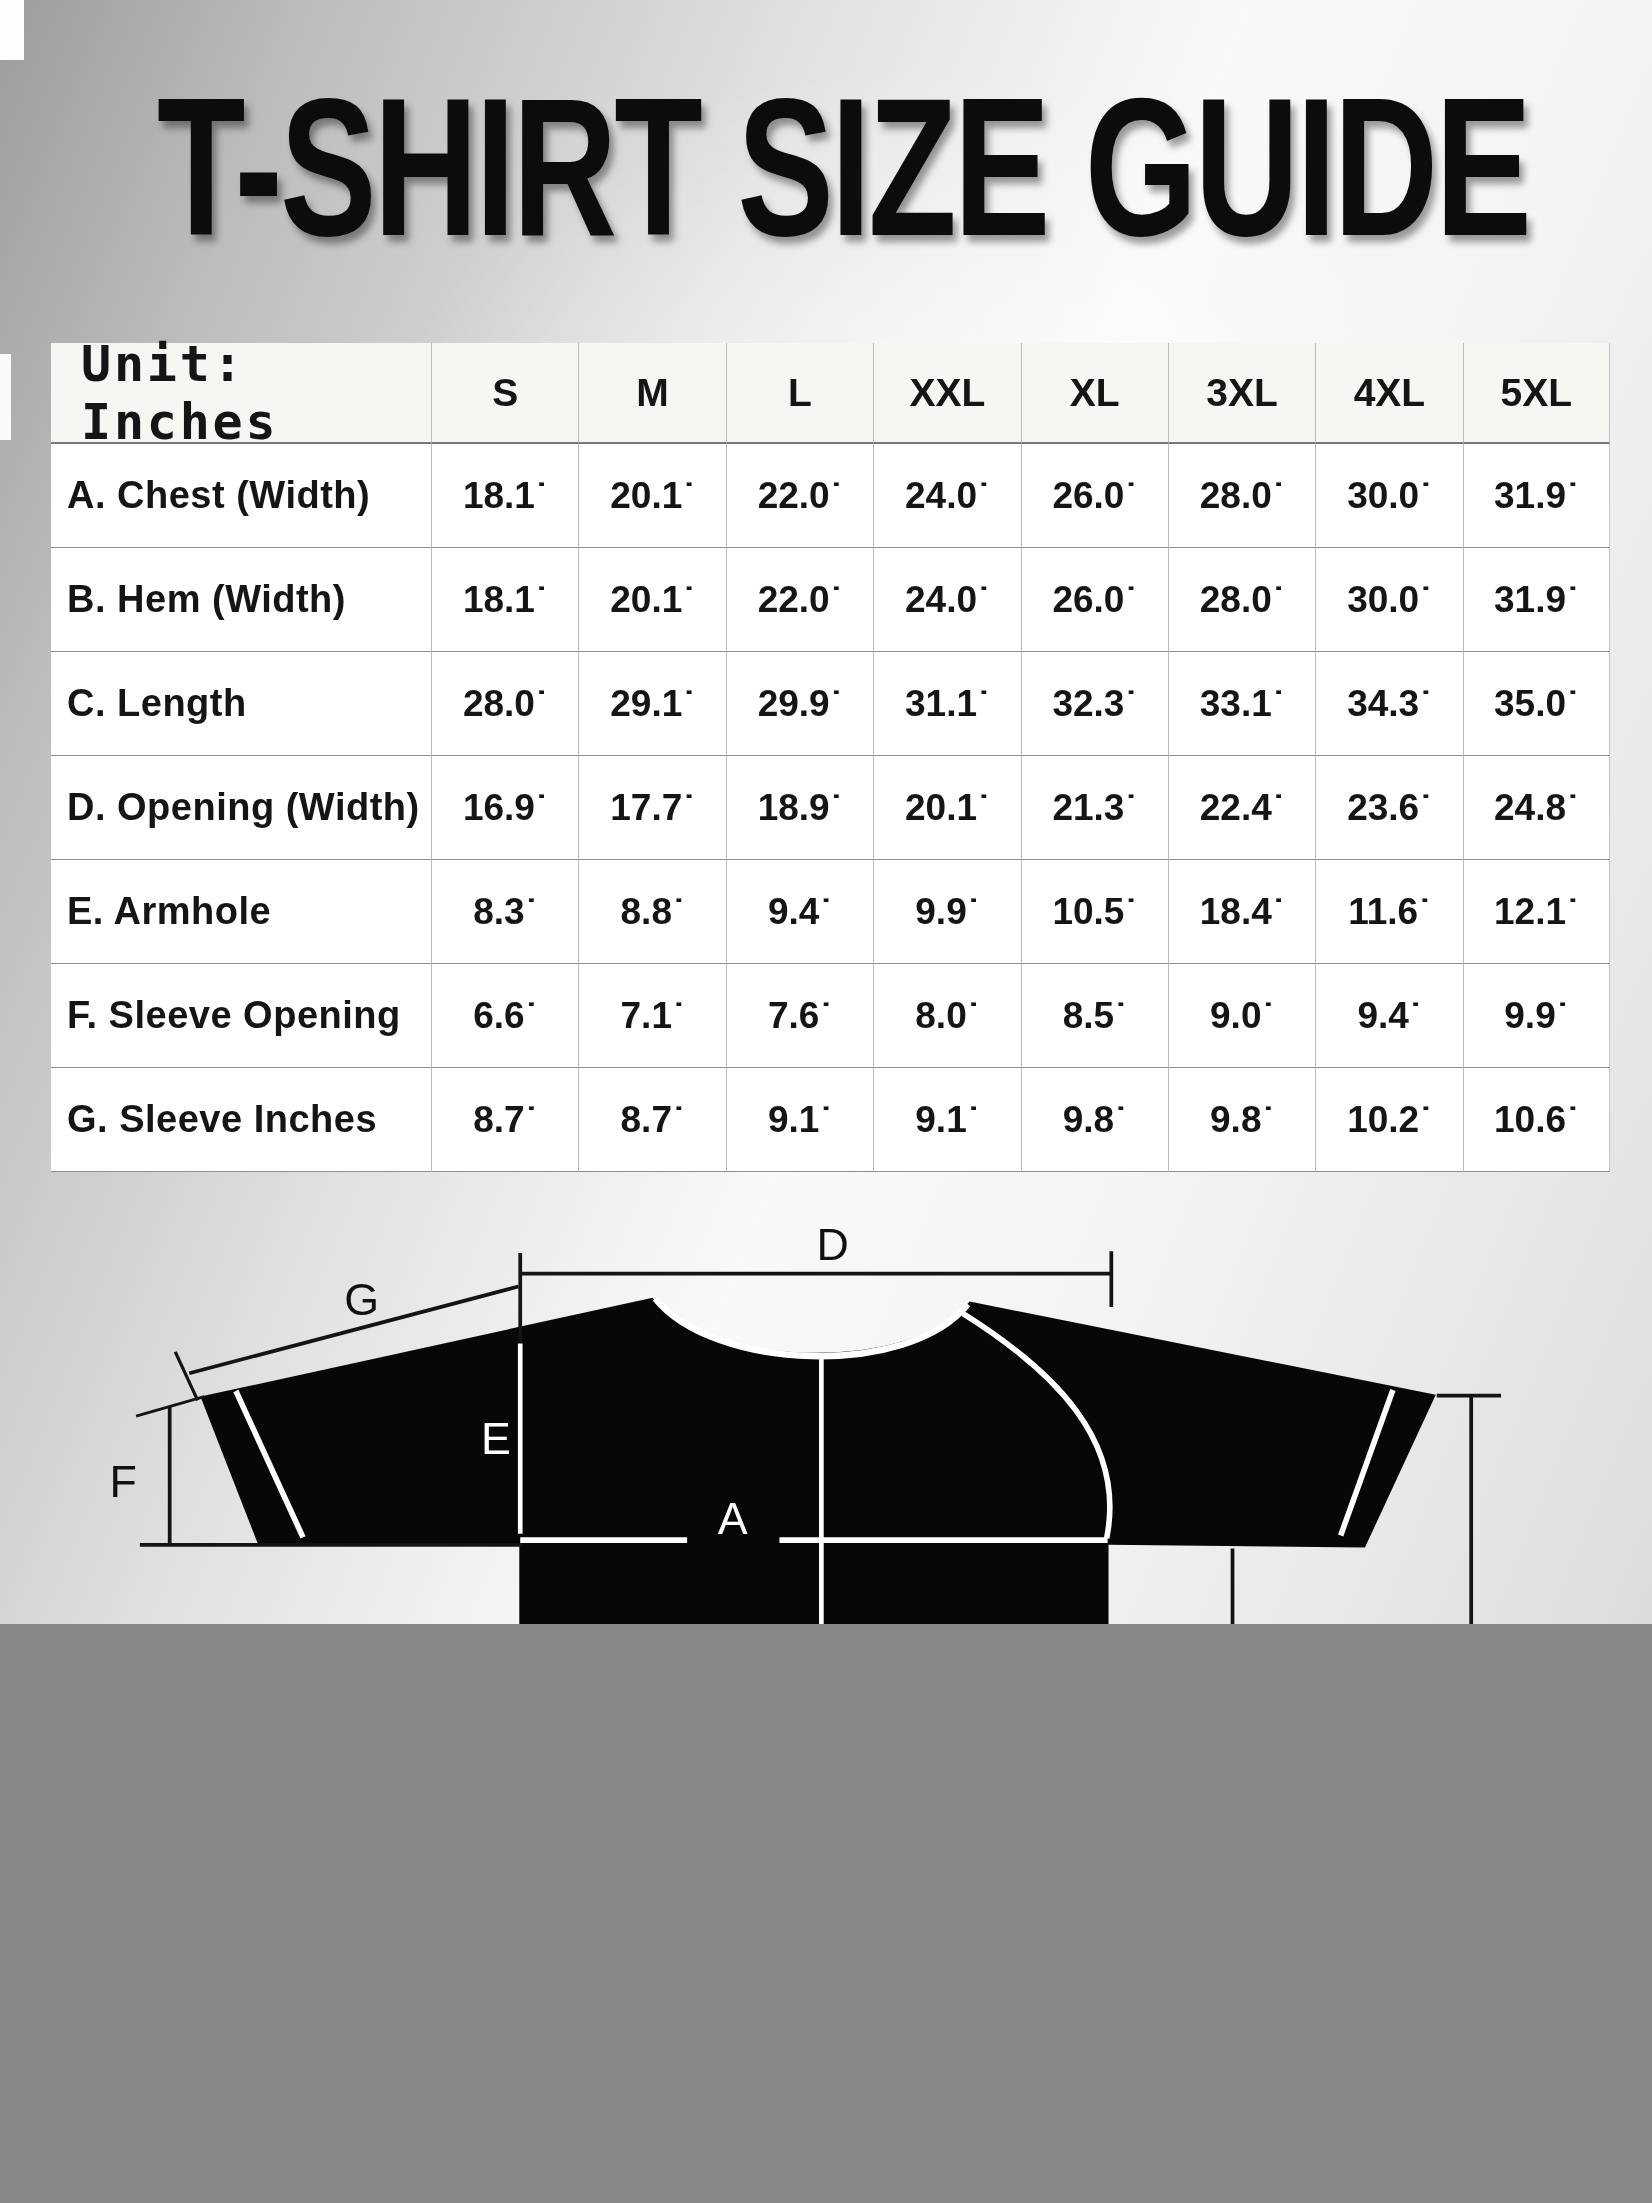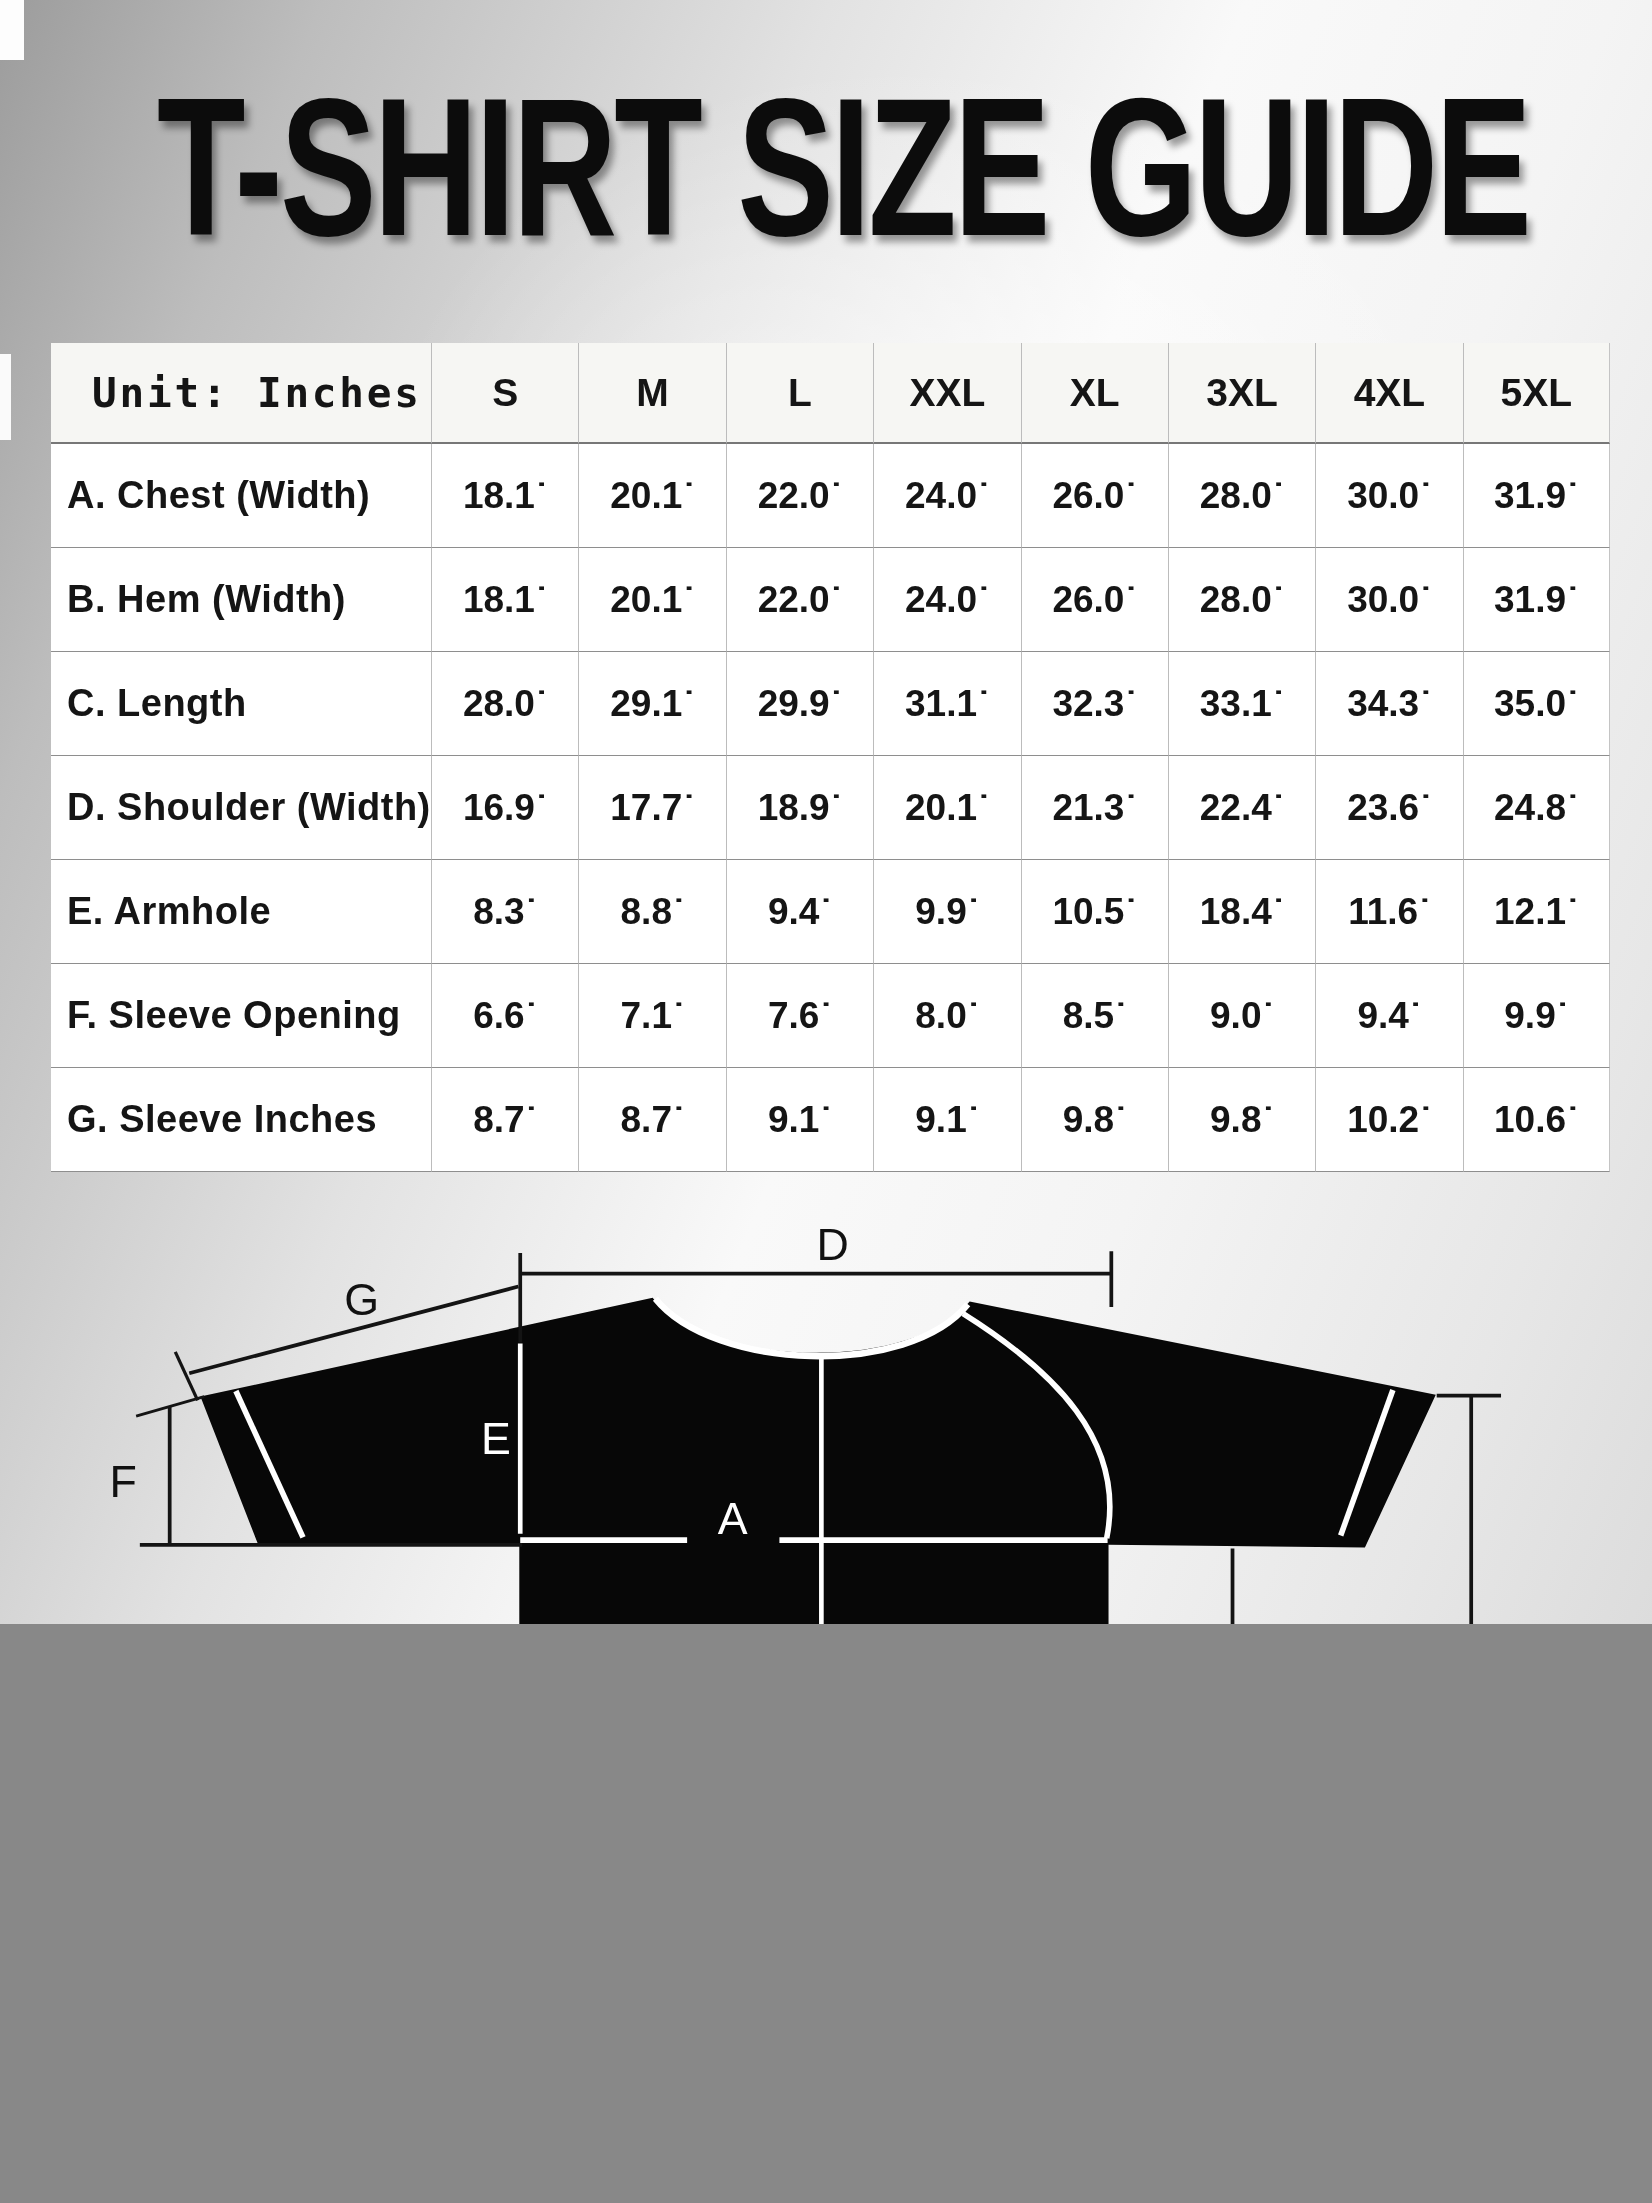--- a/index.html
+++ b/index.html
@@ -31,22 +31,22 @@
   .cell{
     box-sizing:border-box;display:flex;align-items:center;background:#ffffff;
     border-bottom:1.9px solid #8e8e8e;color:#151515;
   }
   .cell.hdr{height:101px;background:#f6f6f3;border-bottom:2.8px solid #777;}
   .cell.data{height:104px;}
   .cell.val{justify-content:center;border-left:1.9px solid #bcbcbc;font-size:37px;font-weight:700;}
   .cell.lastcol{border-right:1.9px solid #c4c4c4;}
   .cell.rowlabel{padding-left:16px;font-size:38px;font-weight:700;letter-spacing:0.5px;}
   .cell.unit{
-    padding-left:41px;font-family:"DejaVu Sans Mono",monospace;
-    font-size:41px;font-weight:700;letter-spacing:2.8px;
+    padding-left:30px;font-family:"DejaVu Sans Mono",monospace;
+    font-size:50px;font-weight:700;letter-spacing:2.8px;
   }
   .cell.sizehdr{justify-content:center;font-size:39px;font-weight:700;}
   .in-mark{font-size:0.95em;font-weight:700;margin-left:0.9px;}
 
   .diagram{position:absolute;left:0;top:1170px;}
   .diagram text{font-family:"Liberation Sans",sans-serif;font-size:48px;font-weight:400;}
 </style>
 </head>
 <body>
 
@@ -160,21 +160,21 @@
         <span class="in-mark">˙</span>
       </div>
       <div class="cell data val">
         <span>34.3</span>
         <span class="in-mark">˙</span>
       </div>
       <div class="cell data val lastcol">
         <span>35.0</span>
         <span class="in-mark">˙</span>
       </div>
-      <div class="cell data rowlabel">D. Shoulder (Width)</div>
+      <div class="cell data rowlabel">D. Opening (Width)</div>
       <div class="cell data val">
         <span>16.9</span>
         <span class="in-mark">˙</span>
       </div>
       <div class="cell data val">
         <span>17.7</span>
         <span class="in-mark">˙</span>
       </div>
       <div class="cell data val">
         <span>18.9</span>

